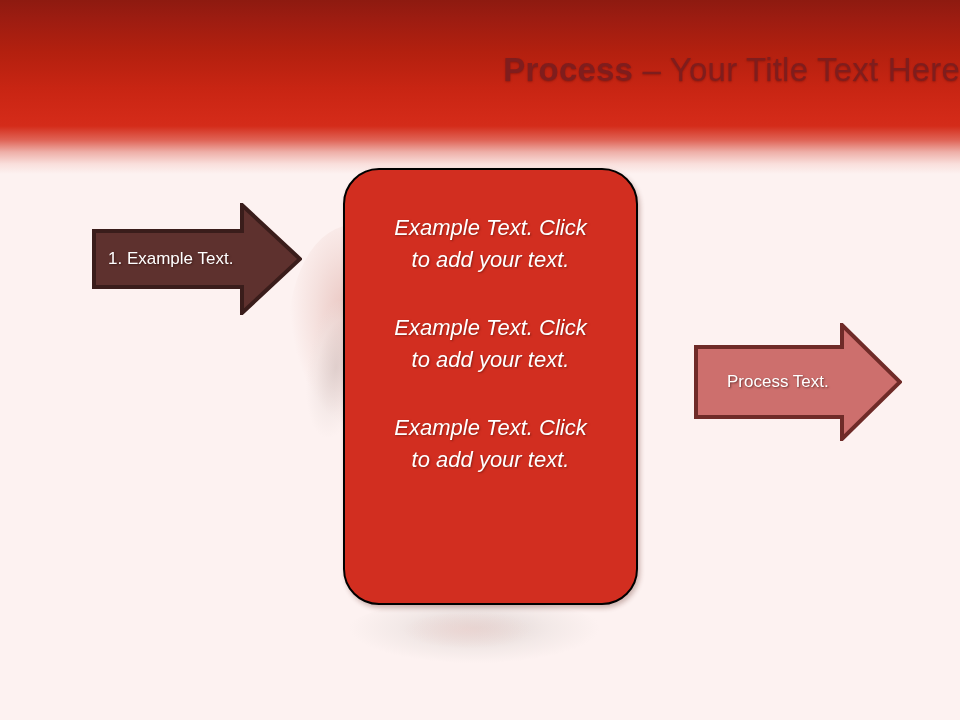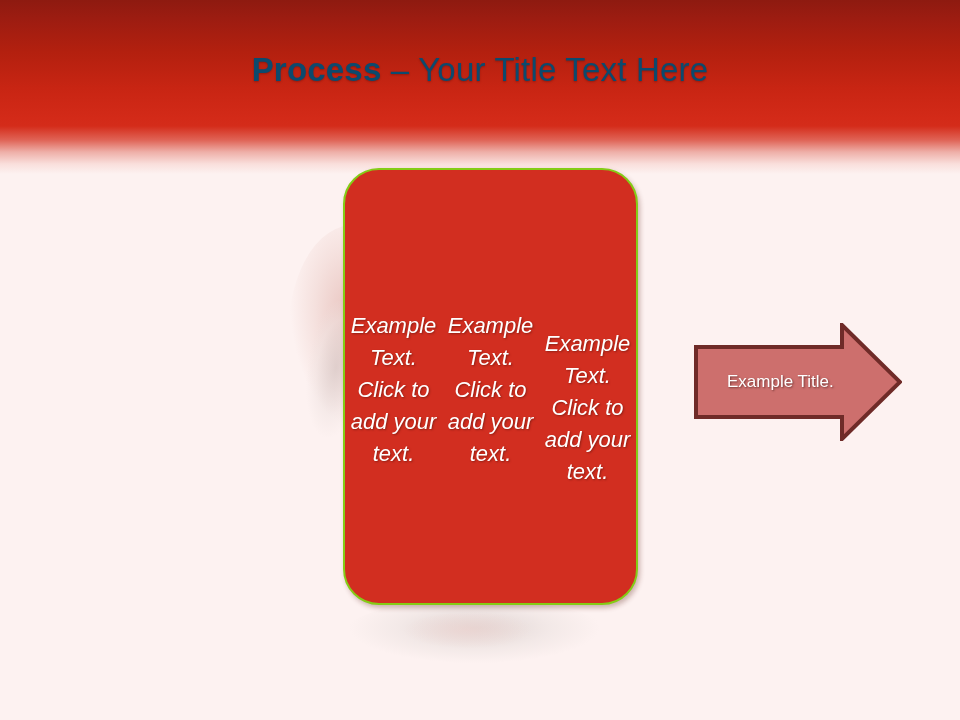--- a/index.html
+++ b/index.html
@@ -44,22 +44,22 @@
         rgba(244,196,190,0.42) 164px,
         rgba(253,242,241,0.15) 174px,
         rgba(253,242,241,0) 182px);
   }
 
   #title {
     position: absolute;
     left: 0;
     top: 50px;
     width: 960px;
-    text-align: center;
-    color: #0c4a6e;
+    text-align: right;
+    color: #7f1d1d;
     font-size: 33px;
     line-height: 40px;
     letter-spacing: 0.2px;
     white-space: nowrap;
     text-shadow: 0 1px 2px rgba(70,10,5,0.35);
   }
   #title .t-bold { font-weight: bold; }
   #title .t-light { font-weight: normal; }
 
   
@@ -115,25 +115,25 @@
 
   
   #center-box {
     position: absolute;
     left: 343px;
     top: 168px;
     width: 295px;
     height: 437px;
     box-sizing: border-box;
     background: #d22e20;
-    border: 2px solid #84cc16;
+    border: 2px solid #000000;
     border-radius: 36px;
     box-shadow: 2px 3px 5px rgba(90,30,20,0.30);
     display: flex;
-    flex-direction: row;
+    flex-direction: column;
     justify-content: flex-start;
     align-items: center;
     padding-top: 42px;
   }
   .box-text {
     width: 210px;
     text-align: center;
     color: #ffffff;
     font-style: italic;
     font-size: 22px;
@@ -183,29 +183,35 @@
   <div class="watermark" id="wm-upper"></div>
   <div class="watermark" id="wm-upper2"></div>
   <div class="watermark" id="wm-lower"></div>
   <div class="watermark" id="wm-lower2"></div>
 
   <div id="header-band"></div>
   <div id="title">
     <span class="t-bold">Process </span><span class="t-light">– Your Title Text Here</span>
   </div>
 
+  <div class="arrow" id="arrow-1">
+    <svg width="210" height="112" viewBox="0 0 210 112">
+      <polygon points="2,28 150,28 150,2 208,56 150,110 150,84 2,84" fill="#5e312e" stroke="#3a1d1b" stroke-width="4" stroke-linejoin="miter"></polygon>
+    </svg>
+    <span class="arrow-label">1. Example Text.</span>
+  </div>
 
 
 
   <div id="center-box">
     <div class="box-text" id="box-text-1">Example Text. Click  to add your text.</div>
     <div class="box-text" id="box-text-2">Example Text. Click  to add your text.</div>
     <div class="box-text" id="box-text-3">Example Text. Click  to add your text.</div>
   </div>
 
   <div class="arrow" id="arrow-out">
     <svg width="208" height="118" viewBox="0 0 208 118">
       <polygon points="2,24 148,24 148,2 206,59 148,116 148,94 2,94" fill="#cd6f6d" stroke="#6f2b28" stroke-width="4" stroke-linejoin="miter"></polygon>
     </svg>
-    <span class="arrow-label">Example Title.</span>
+    <span class="arrow-label">Process Text.</span>
   </div>
 
 </div>
 
 </body></html>

